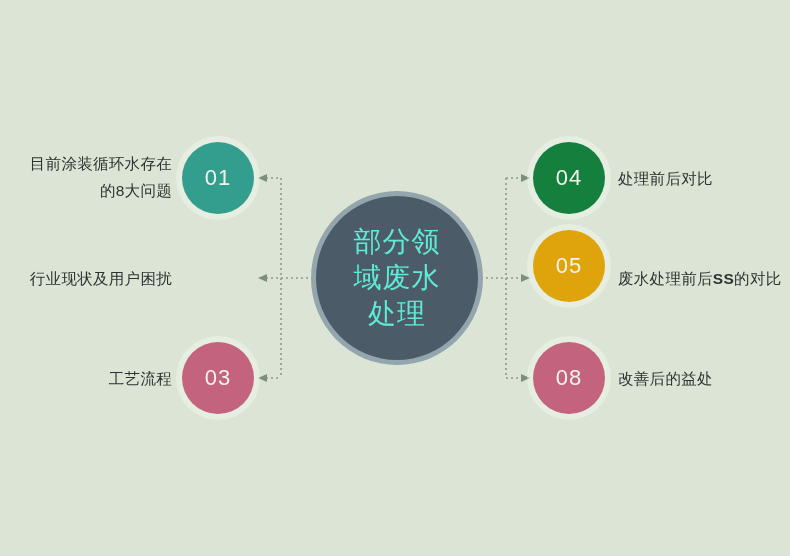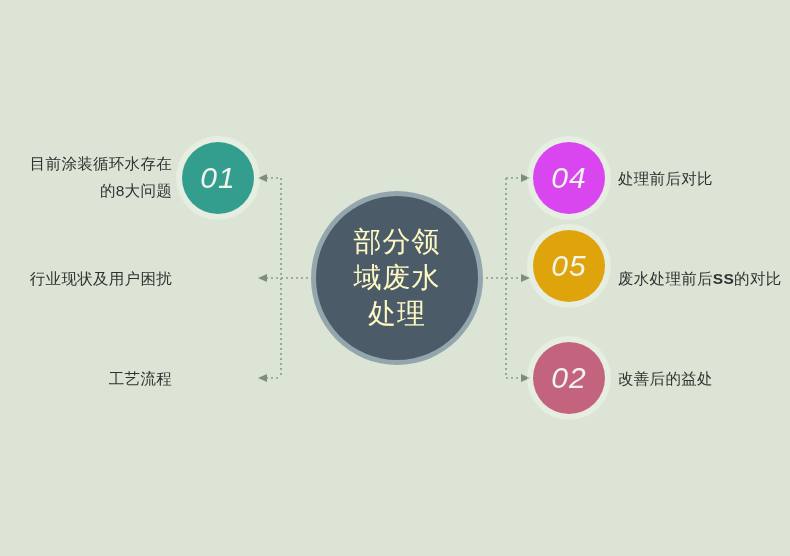--- a/index.html
+++ b/index.html
@@ -62,25 +62,24 @@
     height: 72px;
     border-radius: 50%;
     display: flex;
     align-items: center;
     justify-content: center;
     box-sizing: border-box;
     box-shadow: 0 0 0 6px rgba(255,255,255,0.30);
   }
   .node-number {
     color: #f1f4ec;
-    font-size: 30px;
+    font-size: 22px;
     font-weight: 400;
     letter-spacing: 1px;
     line-height: 1;
-    font-style: italic;
   }
 
   .node-01 { left: 182px; top: 142px; }
   .node-02 { left: 182px; top: 242px; }
   .node-03 { left: 182px; top: 342px; }
   .node-04 { left: 533px; top: 142px; }
   .node-05 { left: 533px; top: 230px; }
   .node-06 { left: 533px; top: 342px; }
 
   
@@ -135,36 +134,39 @@
       <line x1="506" y1="378" x2="521" y2="378"></line>
     </g>
     <g fill="#7d8f7c">
       <polygon points="530,178 521,174 521,182"></polygon>
       <polygon points="530,278 521,274 521,282"></polygon>
       <polygon points="530,378 521,374 521,382"></polygon>
     </g>
   </svg>
 
   <div class="hub" style="background: rgb(76, 91, 104); border-color: rgb(147, 166, 174);">
-    <div class="hub-label" style="color: #fef9c3;">部分领
+    <div class="hub-label" style="color: #5eead4;">部分领
 域废水
 处理</div>
   </div>
 
   <div class="node node-01" style="background: rgb(51, 158, 142);">
     <span class="node-number">01</span>
   </div>
-  <div class="node node-04" style="background: #d946ef; align-items: center;">
+  <div class="node node-03" style="background: rgb(196, 99, 126);">
+    <span class="node-number">03</span>
+  </div>
+  <div class="node node-04" style="background: #15803d; align-items: center;">
     <span class="node-number">04</span>
   </div>
   <div class="node node-05" style="background: rgb(223, 164, 12);">
     <span class="node-number">05</span>
   </div>
   <div class="node node-06" style="background: rgb(196, 99, 126);">
-    <span class="node-number">02</span>
+    <span class="node-number">08</span>
   </div>
 
   <div class="label label-left label-01">目前涂装循环水存在
 的8大问题</div>
   <div class="label label-left label-02">行业现状及用户困扰</div>
   <div class="label label-left label-03">工艺流程</div>
   <div class="label label-right label-04">处理前后对比</div>
   <div class="label label-right label-05">废水处理前后<b>SS</b>的对比</div>
   <div class="label label-right label-06">改善后的益处</div>
 

